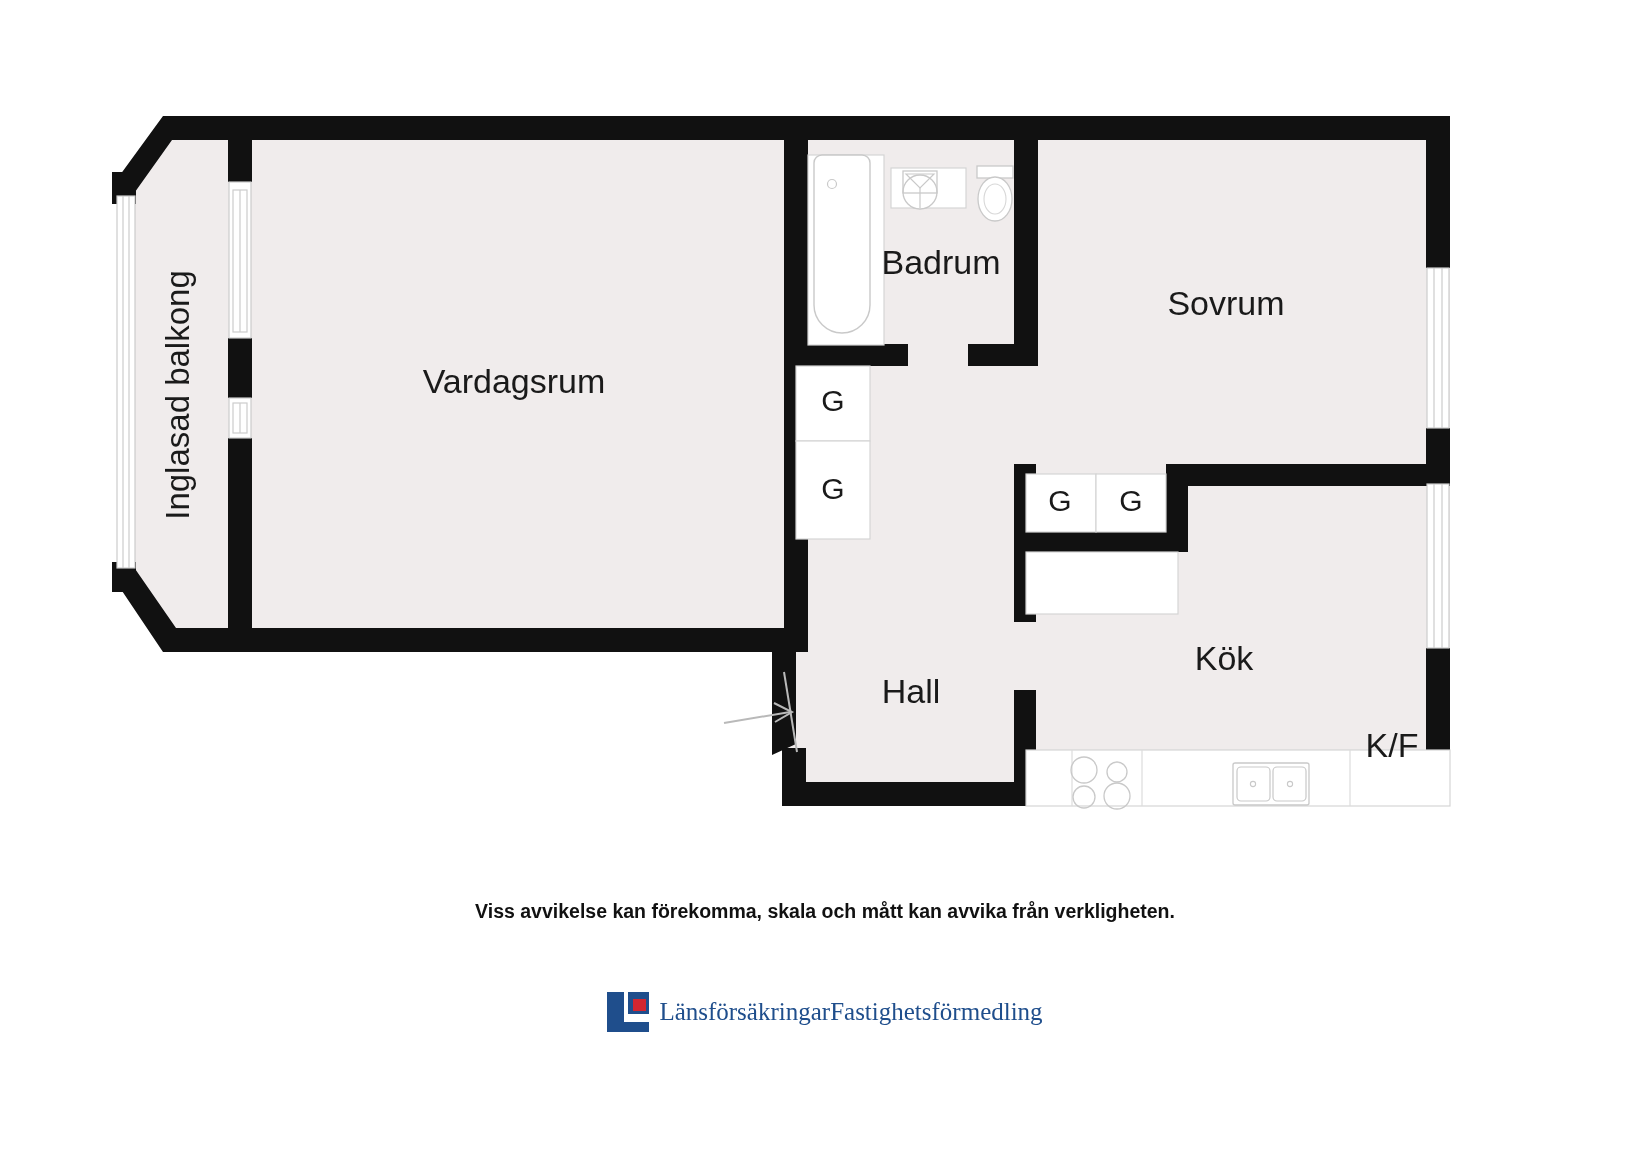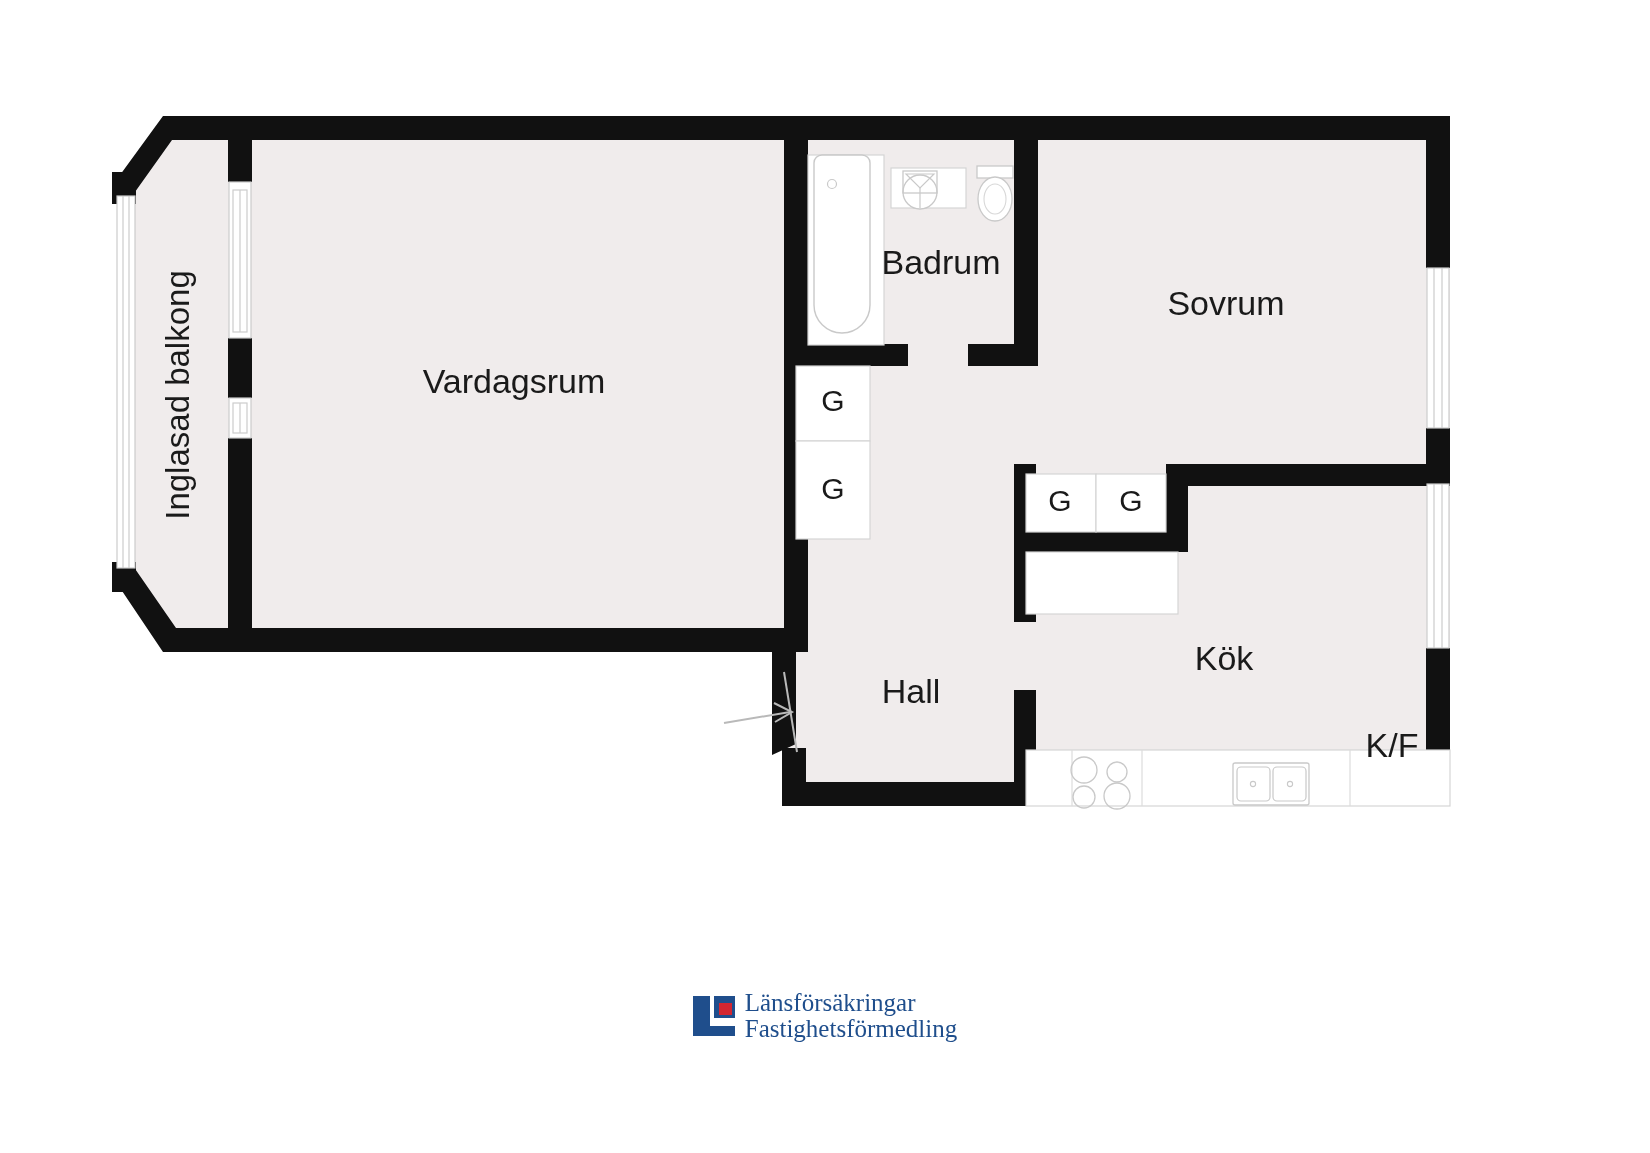--- a/index.html
+++ b/index.html
@@ -76,21 +76,21 @@
     gap: 10px;
   }
   .logo-mark {
     width: 42px;
     height: 44px;
     position: relative;
     flex: none;
   }
   .logo-text {
     display: flex;
-    flex-direction: column;
+    flex-direction: row;
     line-height: 1.02;
   }
   .logo-text span {
     font-family: "Liberation Serif", serif;
     font-size: 25px;
     color: #1f4e8c;
     white-space: nowrap;
   }
 </style>
 </head>
@@ -270,20 +270,21 @@
       <text class="closet-label" x="833" y="491">G</text>
       <text class="closet-label" x="1060" y="503">G</text>
       <text class="closet-label" x="1131" y="503">G</text>
     </g>
 
     <g>
       <text class="room-label" x="1392" y="748">K/F</text>
     </g>
   </svg>
 
+  <div class="disclaimer">Viss avvikelse kan förekomma, skala och mått kan avvika från verkligheten.</div>
 
   <div class="logo-wrap">
     <div class="logo-inner">
       <svg class="logo-mark" viewBox="0 0 42 44">
         <rect x="0" y="2" width="17" height="40" fill="#1f4e8c"></rect>
         <rect x="0" y="32" width="42" height="10" fill="#1f4e8c"></rect>
         <rect x="21" y="2" width="21" height="22" fill="#1f4e8c"></rect>
         <rect x="21" y="24" width="21" height="8" fill="#ffffff"></rect>
         <rect x="26" y="9" width="13" height="12" fill="#d22630"></rect>
       </svg>

